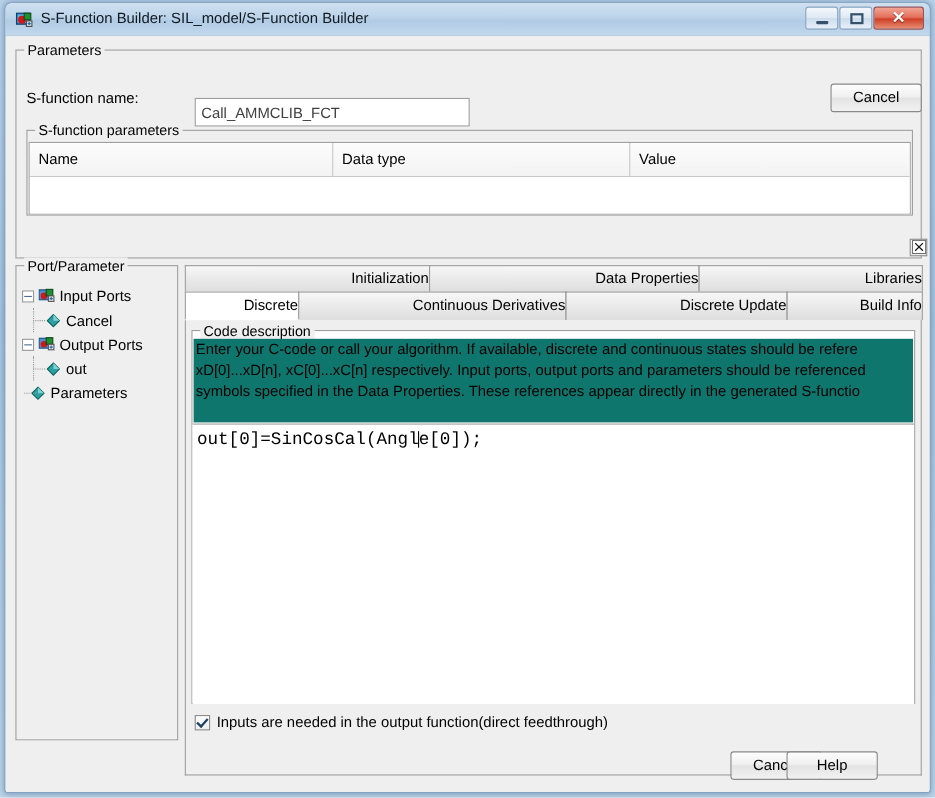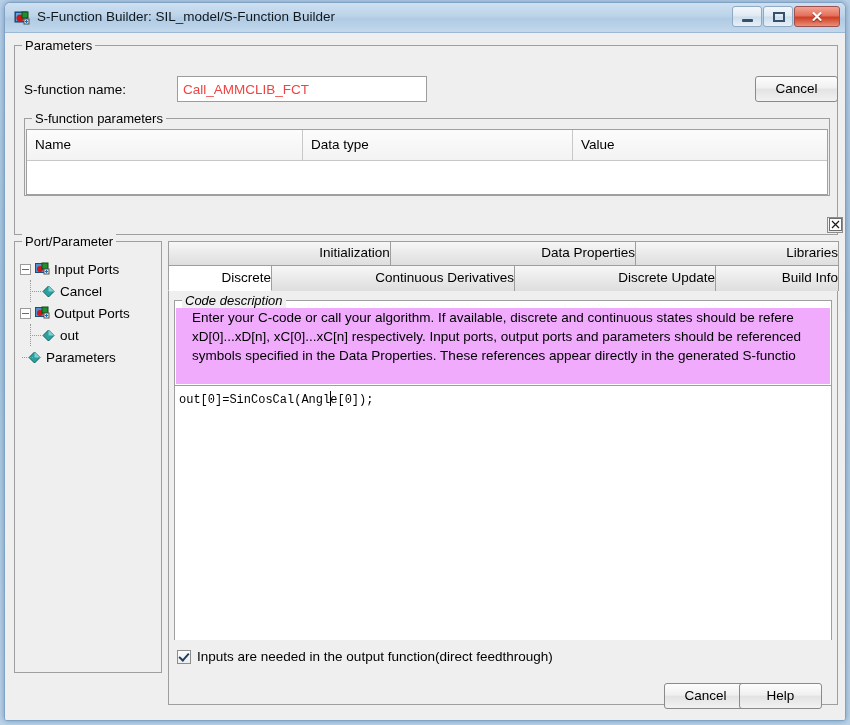--- a/index.html
+++ b/index.html
@@ -111,29 +111,29 @@
   }
 
   
   #params-group { left: 9px; top: 12px; width: 824px; height: 190px; }
 
   .label-sfn {
     position: absolute; left: 9px; top: 36px;
     font-size: 13.5px;
   }
   .input-sfn {
-    position: absolute; left: 162px; top: 30px;
+    position: absolute; left: 162px; top: 43px;
     width: 250px; height: 26px;
     border: 1px solid #9d9d9d;
     background: #fff;
     box-sizing: border-box;
     font-family: "Liberation Sans", sans-serif;
     font-size: 13.5px;
     padding: 0 5px;
-    color: #ef4444;
+    color: #404040;
     outline: none;
   }
   .btn {
     border: 1px solid #8a8a8a;
     border-radius: 3px;
     background: linear-gradient(180deg,#fdfdfd 0%,#f0f0f0 45%,#e3e3e3 52%,#f2f2f2 100%);
     font-family: "Liberation Sans", sans-serif;
     font-size: 13.5px;
     color: #000;
     box-sizing: border-box;
@@ -296,43 +296,43 @@
     border-top: none;
     box-sizing: border-box;
   }
 
   
   #codedesc-group {
     left: 5px; top: 9px;
     width: 658px; height: 340px;
     background: #fff;
   }
-  #codedesc-group > .legend { background: #efefef; font-style: italic; }
+  #codedesc-group > .legend { background: #efefef; }
   .desc-text {
     position: absolute;
     left: 1px; top: 7px;
     width: 654px; height: 76px;
     overflow: hidden;
-    background: #f0abfc;
+    background: #0f766e;
     font-size: 13.5px;
     line-height: 19px;
     color: #000;
-    padding: 0 16px;
+    padding: 0 2px;
     box-sizing: border-box;
   }
   .desc-text div { white-space: nowrap; overflow: hidden; }
   .code-area {
     position: absolute;
     left: 0px; top: 84px;
     width: 656px; height: 255px;
     background: #fff;
     border-top: 1px solid #9e9e9e;
     box-sizing: border-box;
     font-family: "Liberation Mono", monospace;
-    font-size: 12px;
+    font-size: 16px;
     color: #000;
     padding: 5px 4px;
     overflow: hidden;
     white-space: pre;
   }
   .caret {
     display: inline-block;
     width: 1px;
     height: 15px;
     background: #000;
@@ -365,21 +365,21 @@
     border-width: 0 2px 2px 0;
     transform: rotate(42deg);
   }
 
   
   #cancel-btn {
     position: absolute; left: 659px; top: 650px;
     width: 83px; height: 26px; line-height: 24px;
   }
   #help-btn {
-    position: absolute; left: 734px; top: 650px;
+    position: absolute; left: 710px; top: 650px;
     width: 83px; height: 26px; line-height: 24px;
   }
 </style>
 </head>
 <body>
 
 <div class="window">
 
   <div class="titlebar">
     <span class="title-icon">

